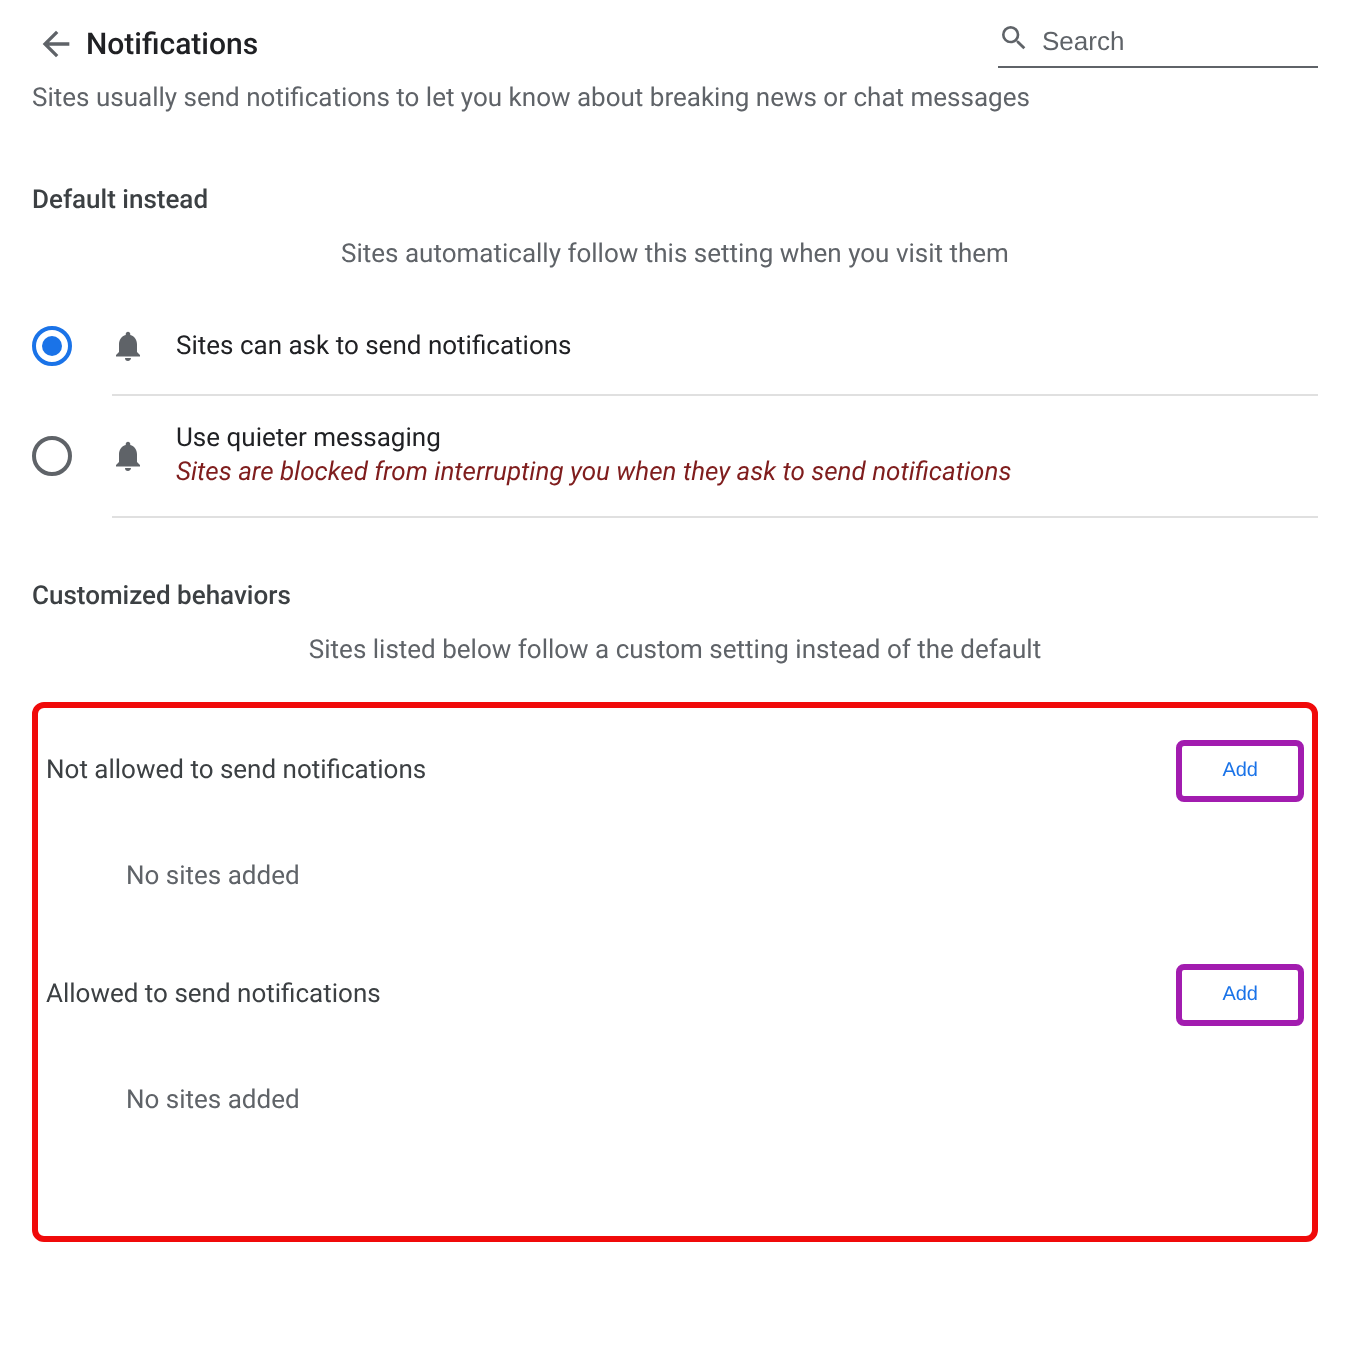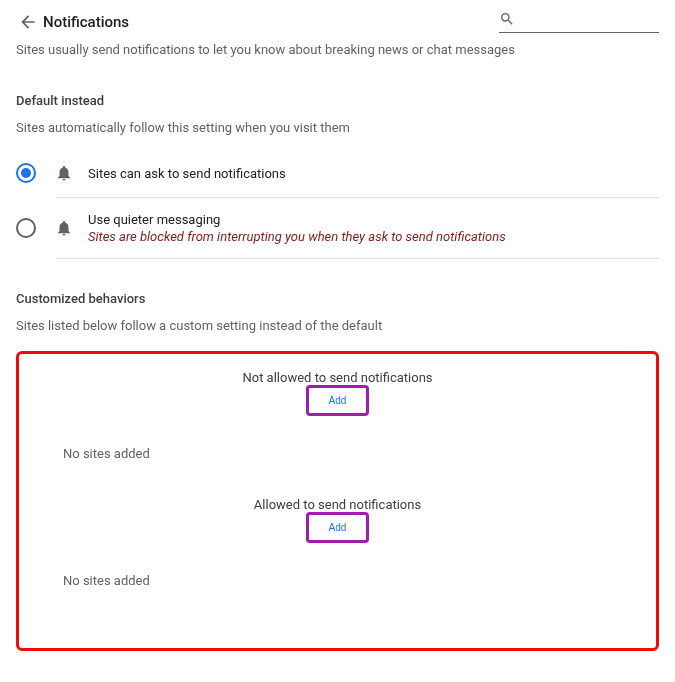--- a/index.html
+++ b/index.html
@@ -62,20 +62,21 @@
     .section-title {
       font-size: 13px;
       font-weight: 500;
       color: #3c4043;
       margin-bottom: 12px;
     }
     .section-sub {
       color: #5f6368;
       font-size: 13px;
       margin-bottom: 14px;
+      text-align: center;
     }
 
     .option-row {
       display: flex;
       align-items: center;
       padding: 14px 0;
     }
     .option-divider { border-bottom: 1px solid #e0e0e0; margin-left: 40px; }
 
     .radio {
@@ -126,21 +127,20 @@
       border-radius: 6px;
       margin-top: 18px;
       padding: 10px 4px 30px 4px;
     }
 
     .list-header {
       display: flex;
       align-items: center;
       justify-content: space-between;
       padding: 6px 0 6px 0;
-      flex-direction: column;
     }
     .list-title {
       font-size: 13px;
       color: #3c4043;
     }
     .add-btn {
       border: 3px solid #a21caf;
       background: #fff;
       color: #1a73e8;
       font-size: 10px;
@@ -164,20 +164,21 @@
         <path fill="currentColor" d="M20 11H7.83l5.59-5.59L12 4l-8 8 8 8 1.41-1.41L7.83 13H20v-2z"></path>
       </svg>
   </div>
   <div class="title">Notifications</div>
   <div class="search-wrap">
     <span class="search-icon">
       <svg width="16" height="16" viewBox="0 0 24 24">
           <path fill="currentColor" d="M15.5 14h-.79l-.28-.27A6.471 6.471 0 0016 9.5 6.5 6.5 0 109.5 16c1.61 0 3.09-.59 4.23-1.57l.27.28v.79l5 4.99L20.49 19l-4.99-5zm-6 0C7.01 14 5 11.99 5 9.5S7.01 5 9.5 5 14 7.01 14 9.5 11.99 14 9.5 14z"></path>
         </svg>
     </span>
+    <input class="search-input" placeholder="Search" style="">
   </div>
 </div>
 
 <div class="content">
   <div class="intro">Sites usually send notifications to let you know about breaking news or chat messages</div>
 
   <div class="section-title">Default instead</div>
   <div class="section-sub">Sites automatically follow this setting when you visit them</div>
 
   <div class="option-row">

